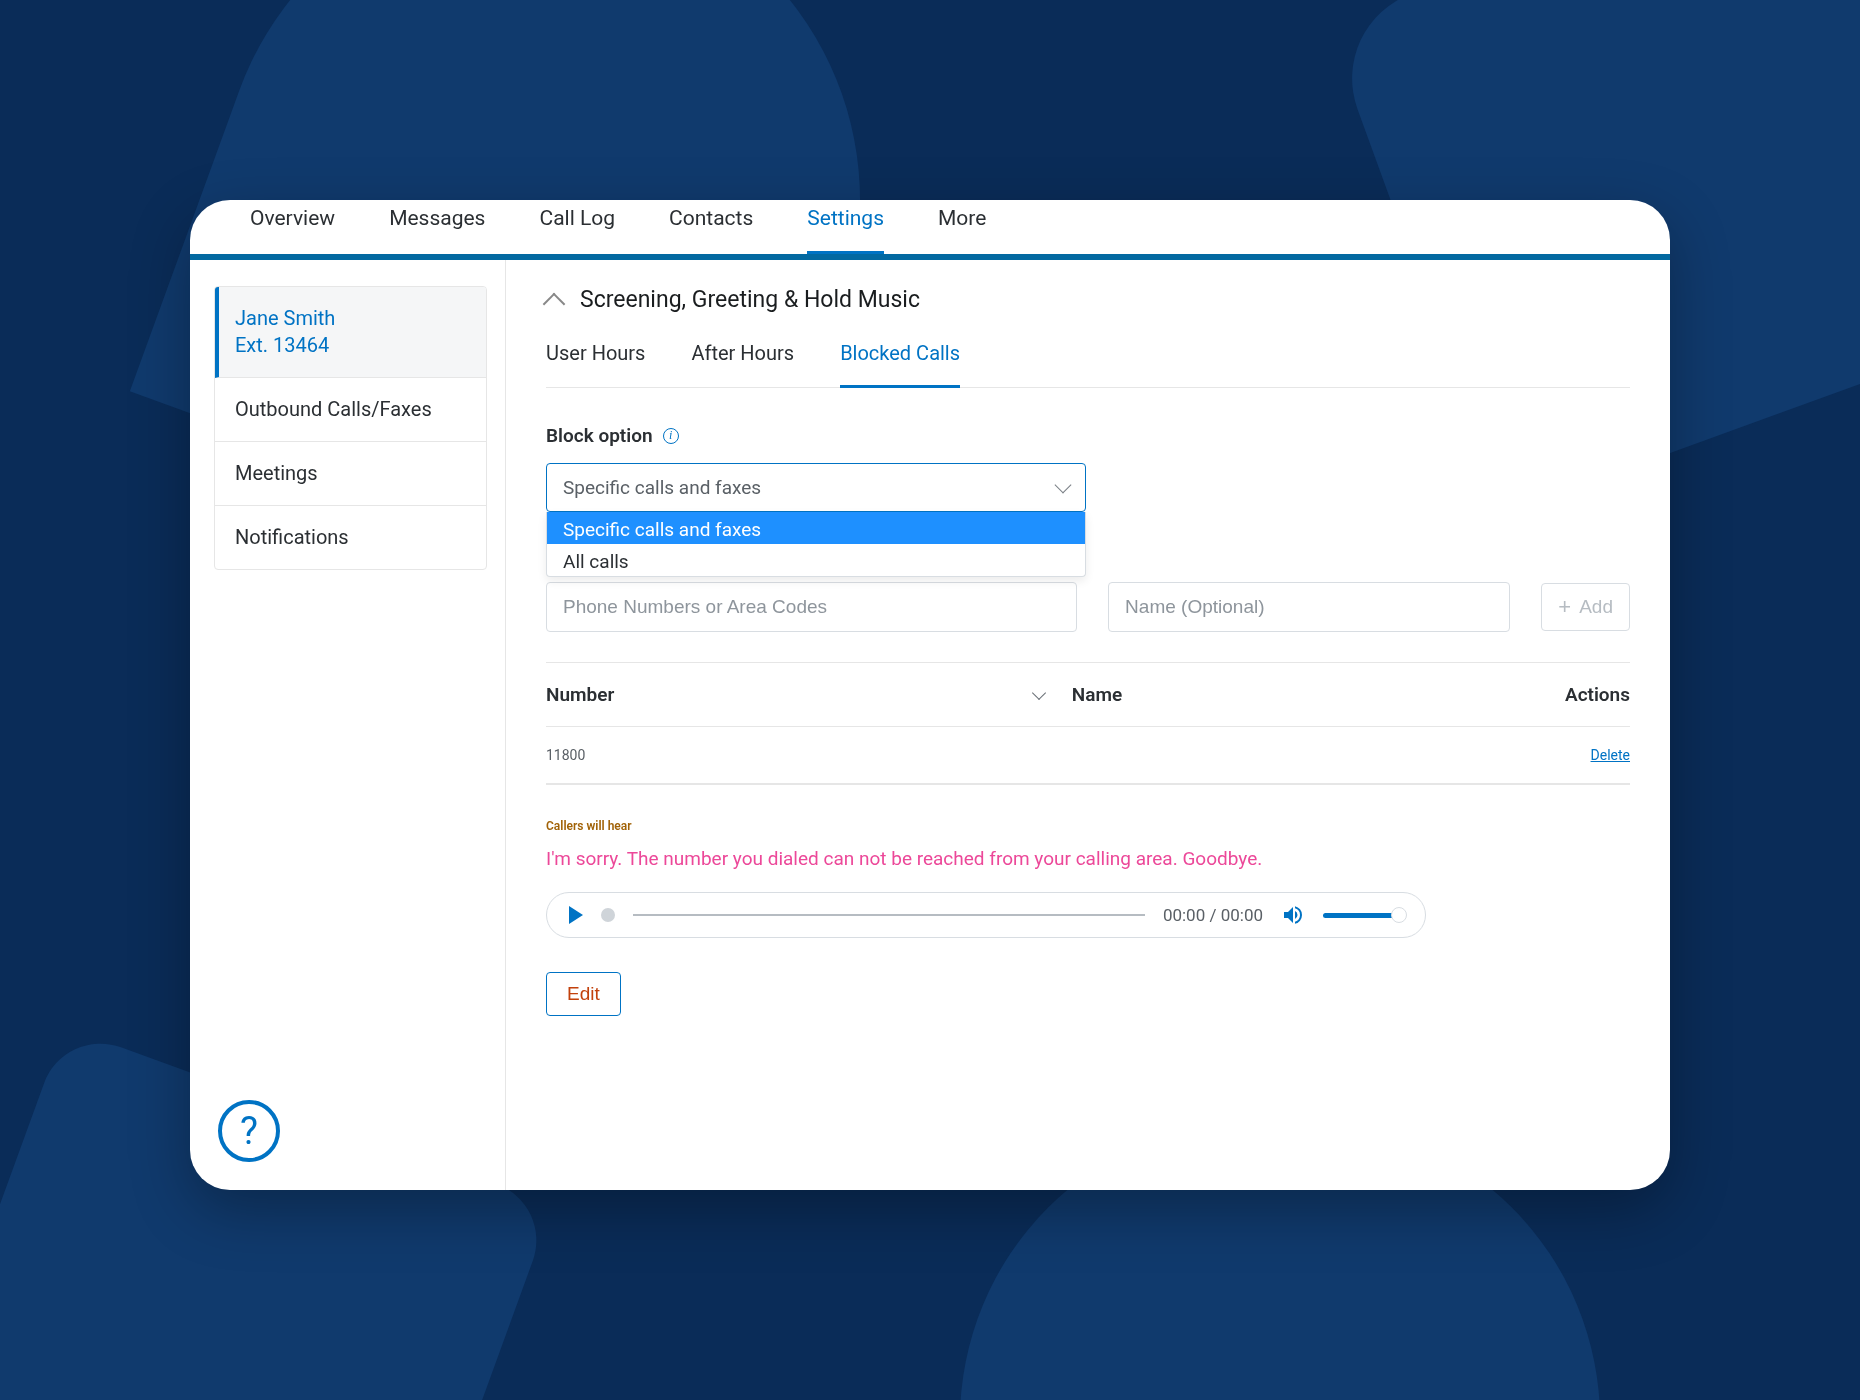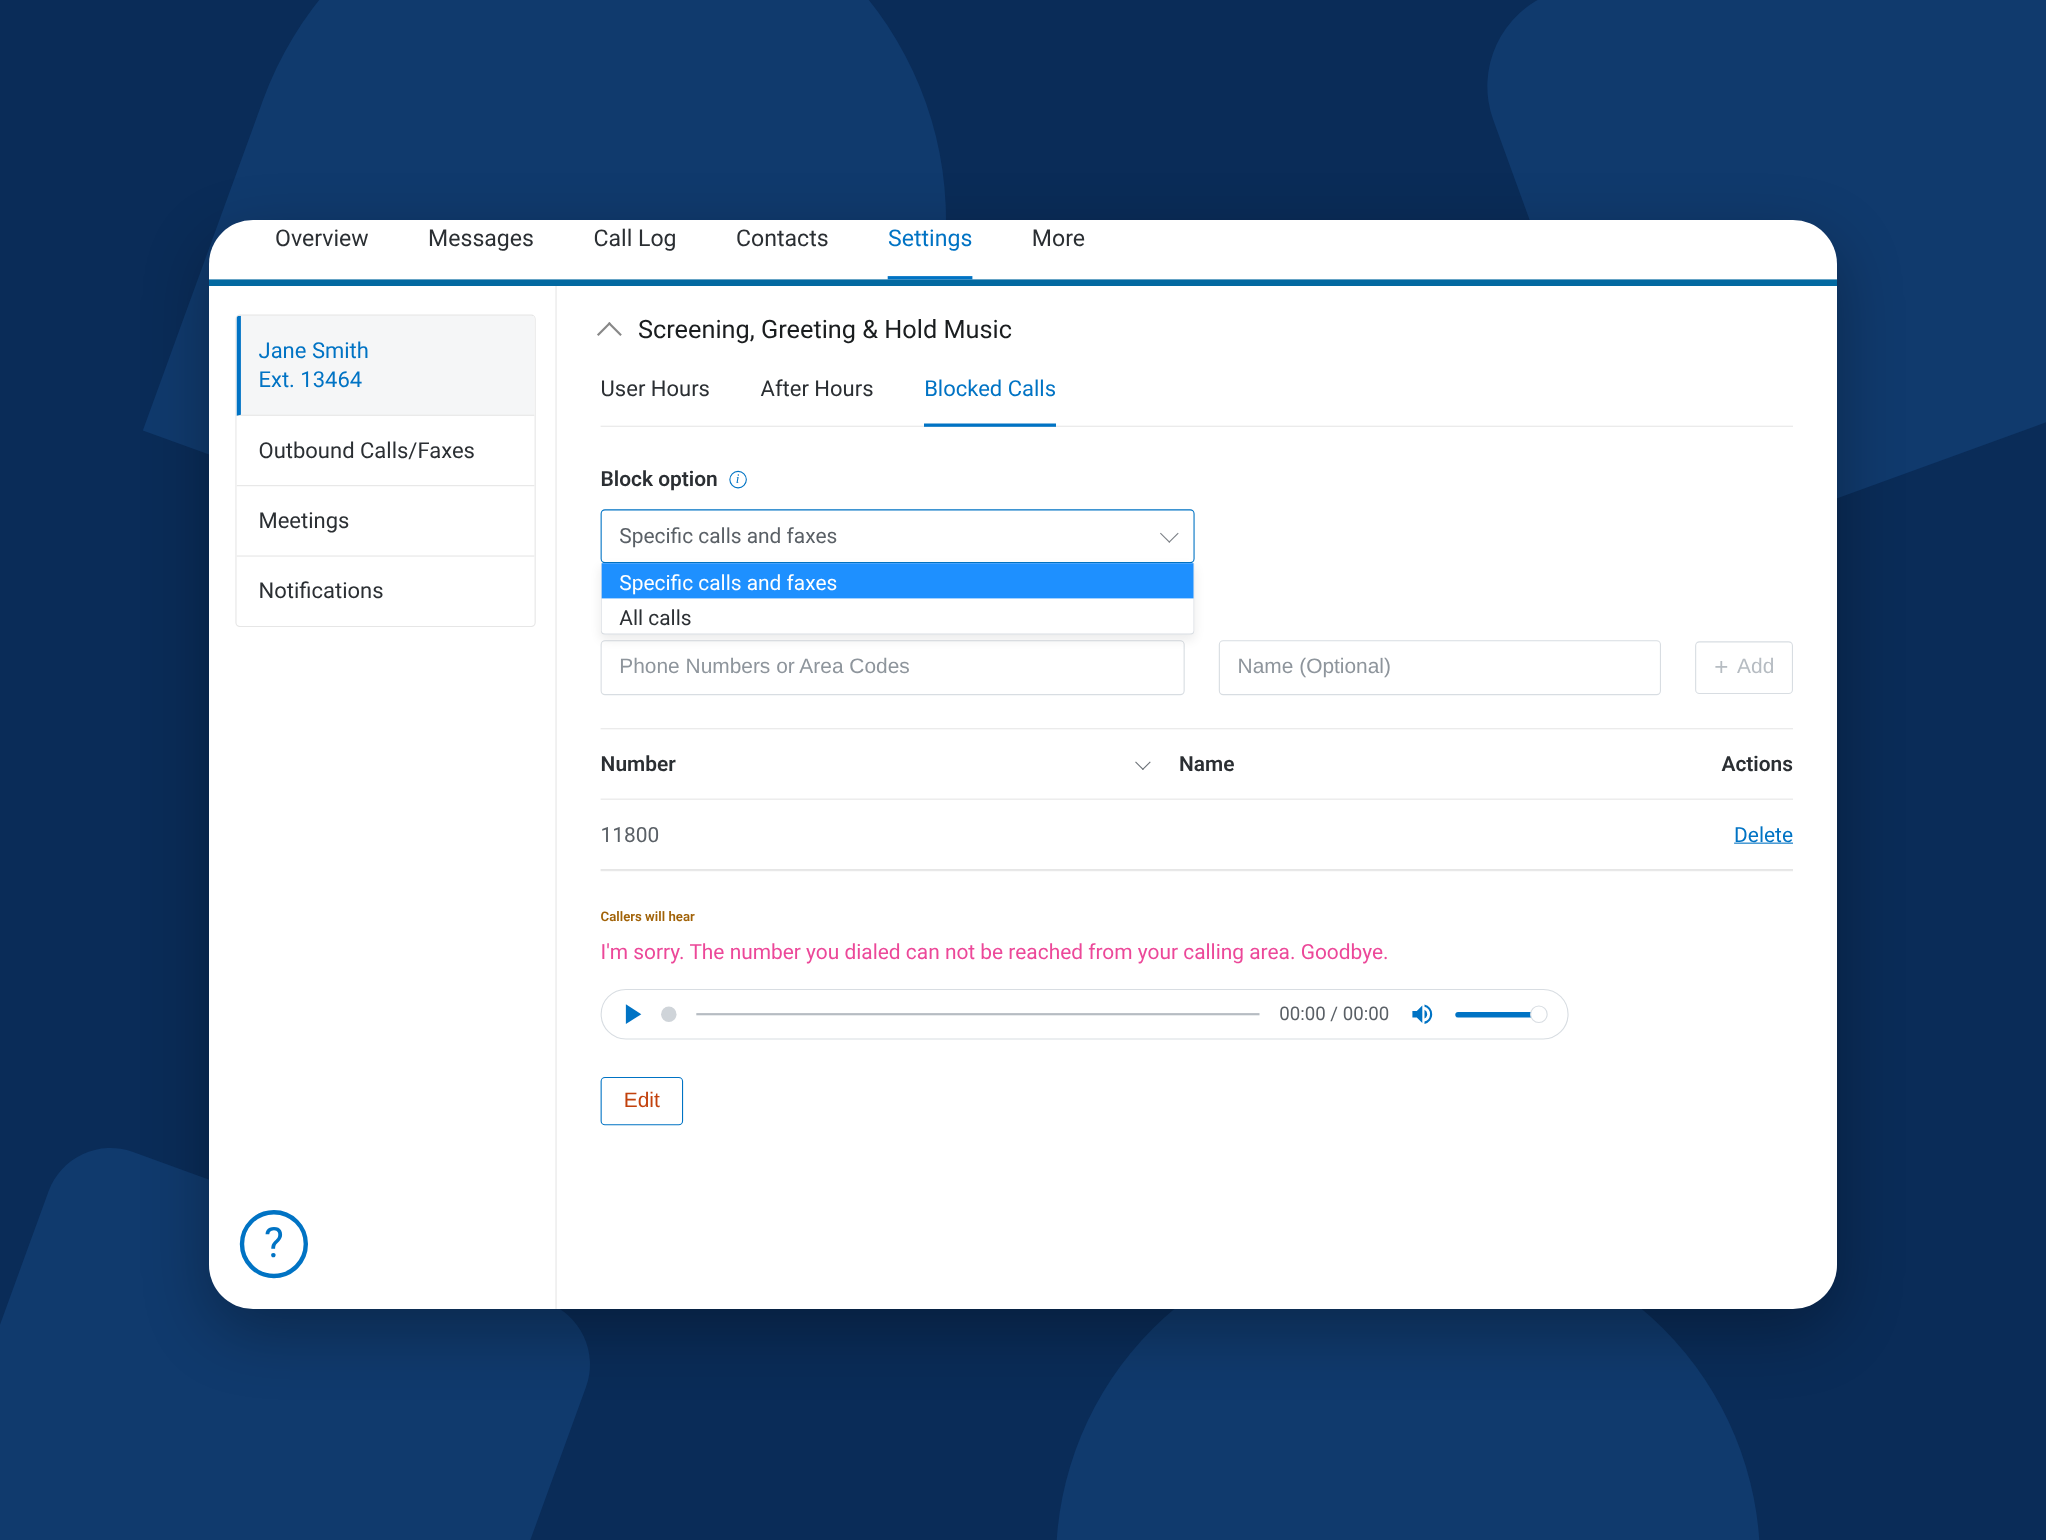--- a/index.html
+++ b/index.html
@@ -244,21 +244,21 @@
   .col-number { flex: 1.2; display: flex; align-items: center; gap: 420px; }
   .sort-chev {
     width: 10px; height: 10px;
     border-right: 1.5px solid #6a7076; border-bottom: 1.5px solid #6a7076;
     transform: rotate(45deg);
     margin-top: -4px;
   }
   .col-name { flex: 1; }
   .col-actions { width: 120px; text-align: right; }
   .table-row {
-    font-size: 19px;
+    font-size: 14px;
     color: #5a6066;
     border-bottom: 1px solid #e6e6e6;
   }
   .delete-link {
     color: #0073c4;
     text-decoration: underline;
     cursor: pointer;
   }
 
   .callers-hear {

